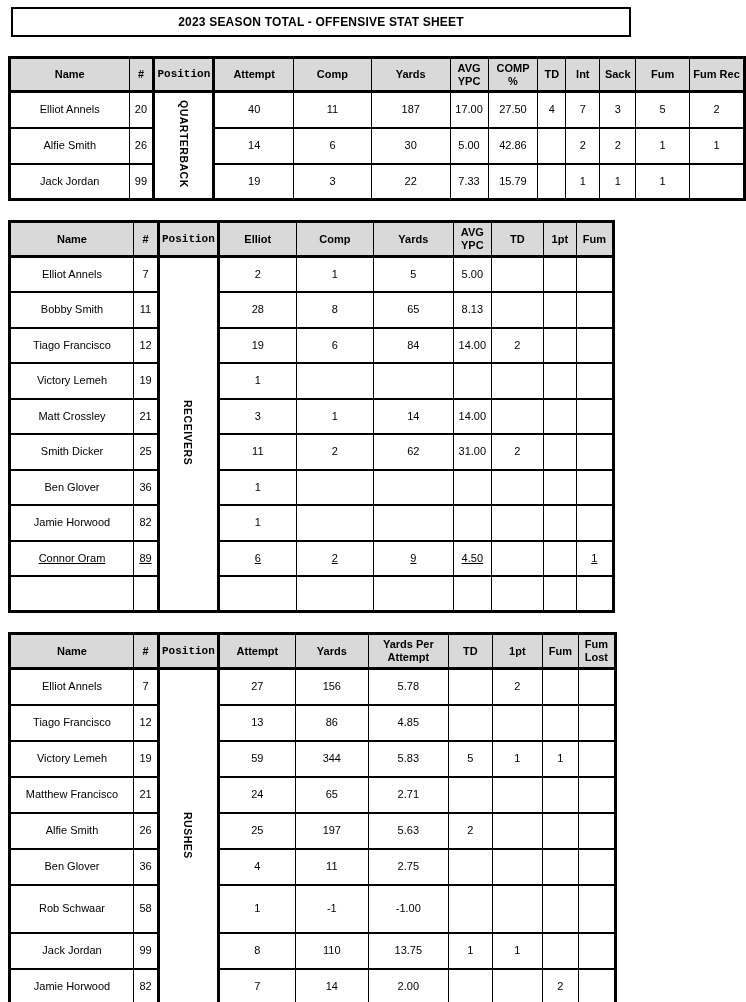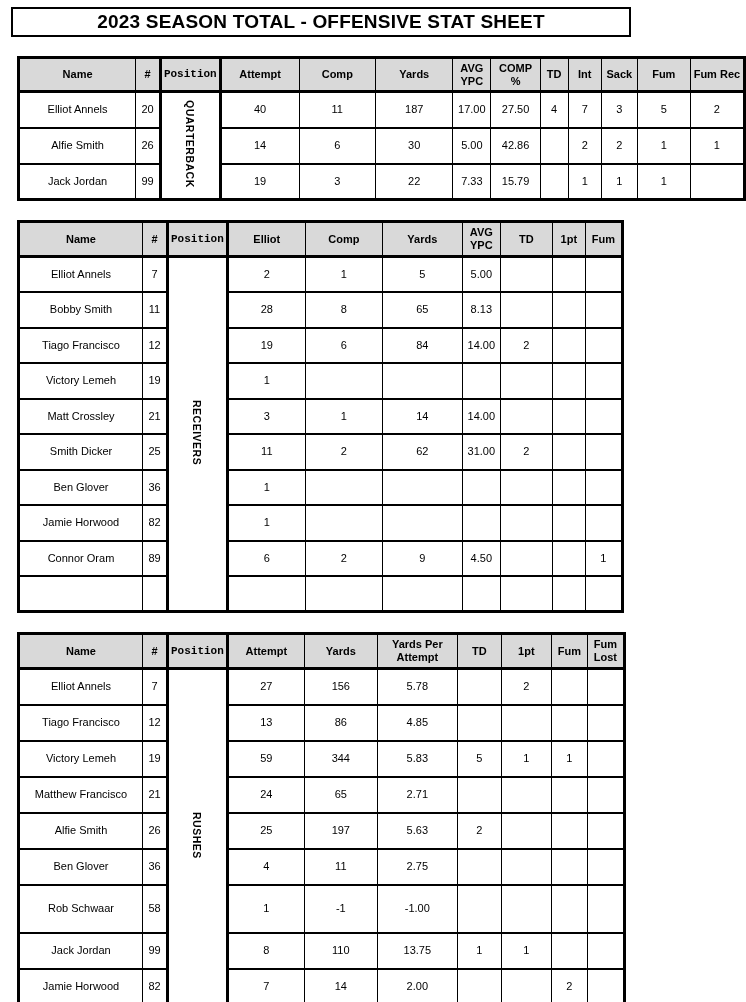--- a/index.html
+++ b/index.html
@@ -24,27 +24,27 @@
     height: 30px;
     box-sizing: border-box;
     border: 2.5px solid #000000;
     display: flex;
     align-items: center;
     justify-content: center;
     background: #ffffff;
   }
   .title-box span {
     font-weight: bold;
-    font-size: 19px;
+    font-size: 12px;
     letter-spacing: 0.2px;
     white-space: nowrap;
   }
   table.sheet {
     position: absolute;
-    left: 17px;
+    left: 8px;
     border-collapse: collapse;
     table-layout: fixed;
     border: 3px solid #000000;
     background: #ffffff;
     padding-left: 16px;
   }
   table.sheet th,
   table.sheet td {
     border: 1.5px solid #000000;
     border-top-width: 2px;
@@ -284,21 +284,21 @@
           <td>Jamie Horwood</td>
           <td>82</td>
           <td>1</td>
           <td></td>
           <td></td>
           <td></td>
           <td></td>
           <td></td>
           <td></td>
         </tr>
-        <tr style="height: 35.5px;">
+        <tr style="height: 35.5px; text-decoration: underline;">
           <td>Connor Oram</td>
           <td>89</td>
           <td>6</td>
           <td>2</td>
           <td>9</td>
           <td>4.50</td>
           <td></td>
           <td></td>
           <td>1</td>
         </tr>

